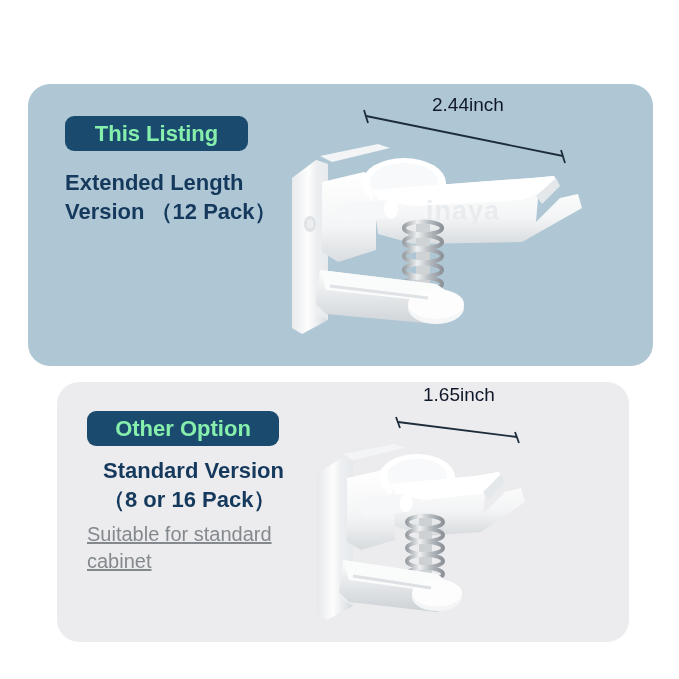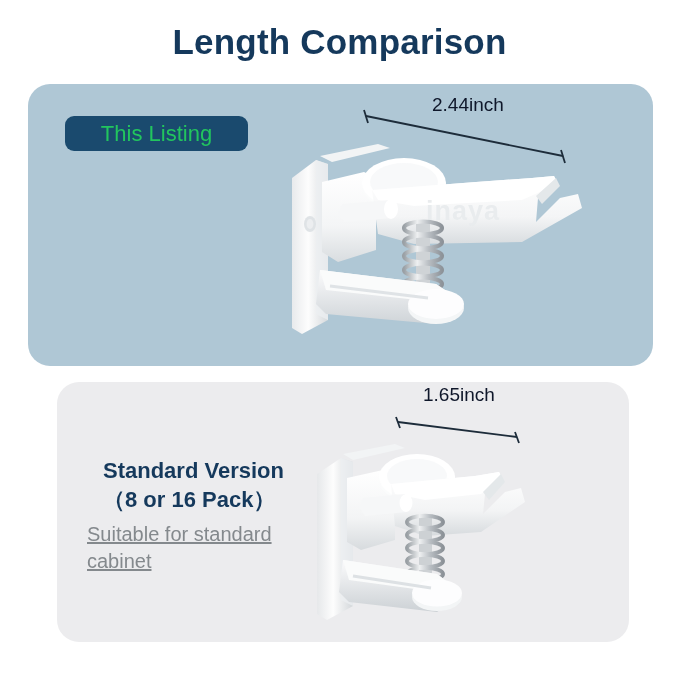--- a/index.html
+++ b/index.html
@@ -55,22 +55,22 @@
     top: 382px;
     width: 572px;
     height: 260px;
     background: #ececee;
   }
 
   
   .badge {
     position: absolute;
     background: #1a4a6e;
-    color: #22c55e;
-    font-weight: normal;
+    color: #86efac;
+    font-weight: bold;
     border-radius: 9px;
     display: flex;
     align-items: center;
     justify-content: center;
     white-space: nowrap;
   }
   .badge-listing {
     left: 65px;
     top: 116px;
     width: 183px;
@@ -123,21 +123,20 @@
   
   .product { position: absolute; }
   .product-listing { left: 286px; top: 138px; width: 330px; height: 200px; }
   .product-other   { left: 313px; top: 440px; width: 260px; height: 185px; }
 </style>
 </head>
 <body>
 
 <div id="page">
 
-  <div class="title">Length Comparison</div>
 
   <div class="panel panel-listing"></div>
 
   <div class="product product-listing">
     <svg width="330" height="200" viewBox="0 0 330 200">
       <defs>
         <linearGradient id="plateG" x1="0" y1="0" x2="1" y2="0">
           <stop offset="0" stop-color="#e8eaec"></stop>
           <stop offset="0.45" stop-color="#fdfdfd"></stop>
           <stop offset="1" stop-color="#d6dadd"></stop>
@@ -206,20 +205,22 @@
 
   <svg class="dim-svg" width="679" height="679">
     <g stroke="#1d2c3a" stroke-width="1.8" fill="none">
       <line x1="366" y1="116" x2="563" y2="156"></line>
       <line x1="364" y1="110" x2="368" y2="123"></line>
       <line x1="561" y1="150" x2="565" y2="163"></line>
     </g>
   </svg>
 
   <div class="badge badge-listing">This Listing</div>
+  <div class="headline headline-listing">Extended Length
+Version （12 Pack）</div>
   <div class="dim-label dim-label-listing">2.44inch</div>
 
   <div class="panel panel-other"></div>
 
   <div class="product product-other">
     <svg width="260" height="185" viewBox="0 0 260 185">
       <defs>
         <linearGradient id="plateG2" x1="0" y1="0" x2="1" y2="0">
           <stop offset="0" stop-color="#e6e8ea"></stop>
           <stop offset="0.45" stop-color="#fdfdfd"></stop>
@@ -283,19 +284,20 @@
   </div>
 
   <svg class="dim-svg" width="679" height="679">
     <g stroke="#1d2c3a" stroke-width="1.8" fill="none">
       <line x1="398" y1="422" x2="517" y2="437"></line>
       <line x1="396" y1="417" x2="400" y2="428"></line>
       <line x1="515" y1="432" x2="519" y2="443"></line>
     </g>
   </svg>
 
+  <div class="badge badge-other">Other Option</div>
   <div class="headline headline-other">Standard Version
 （8 or 16 Pack）</div>
   <div class="subcap subcap-other">Suitable for standard
 cabinet</div>
   <div class="dim-label dim-label-other">1.65inch</div>
 
 </div>
 
 </body></html>

